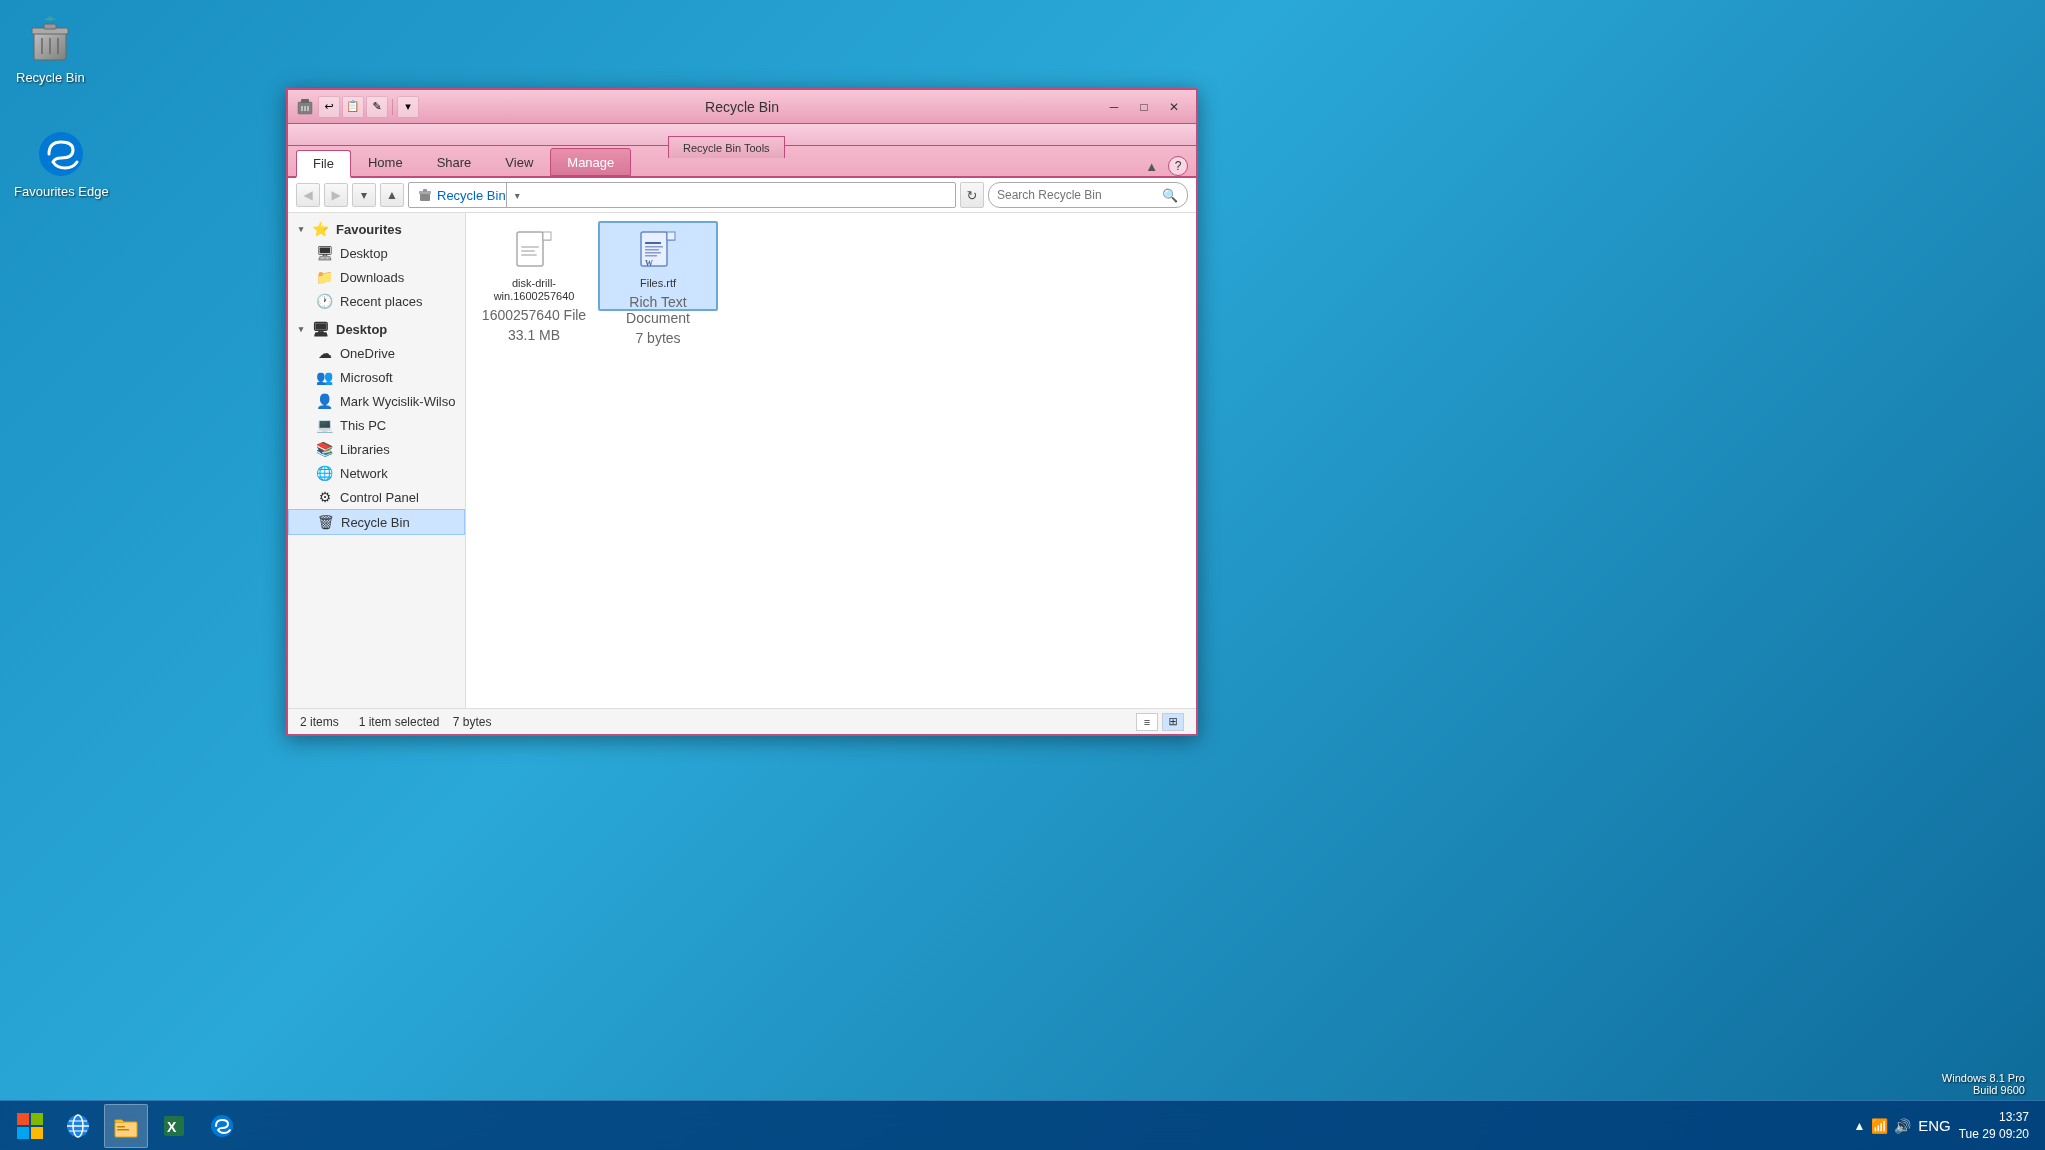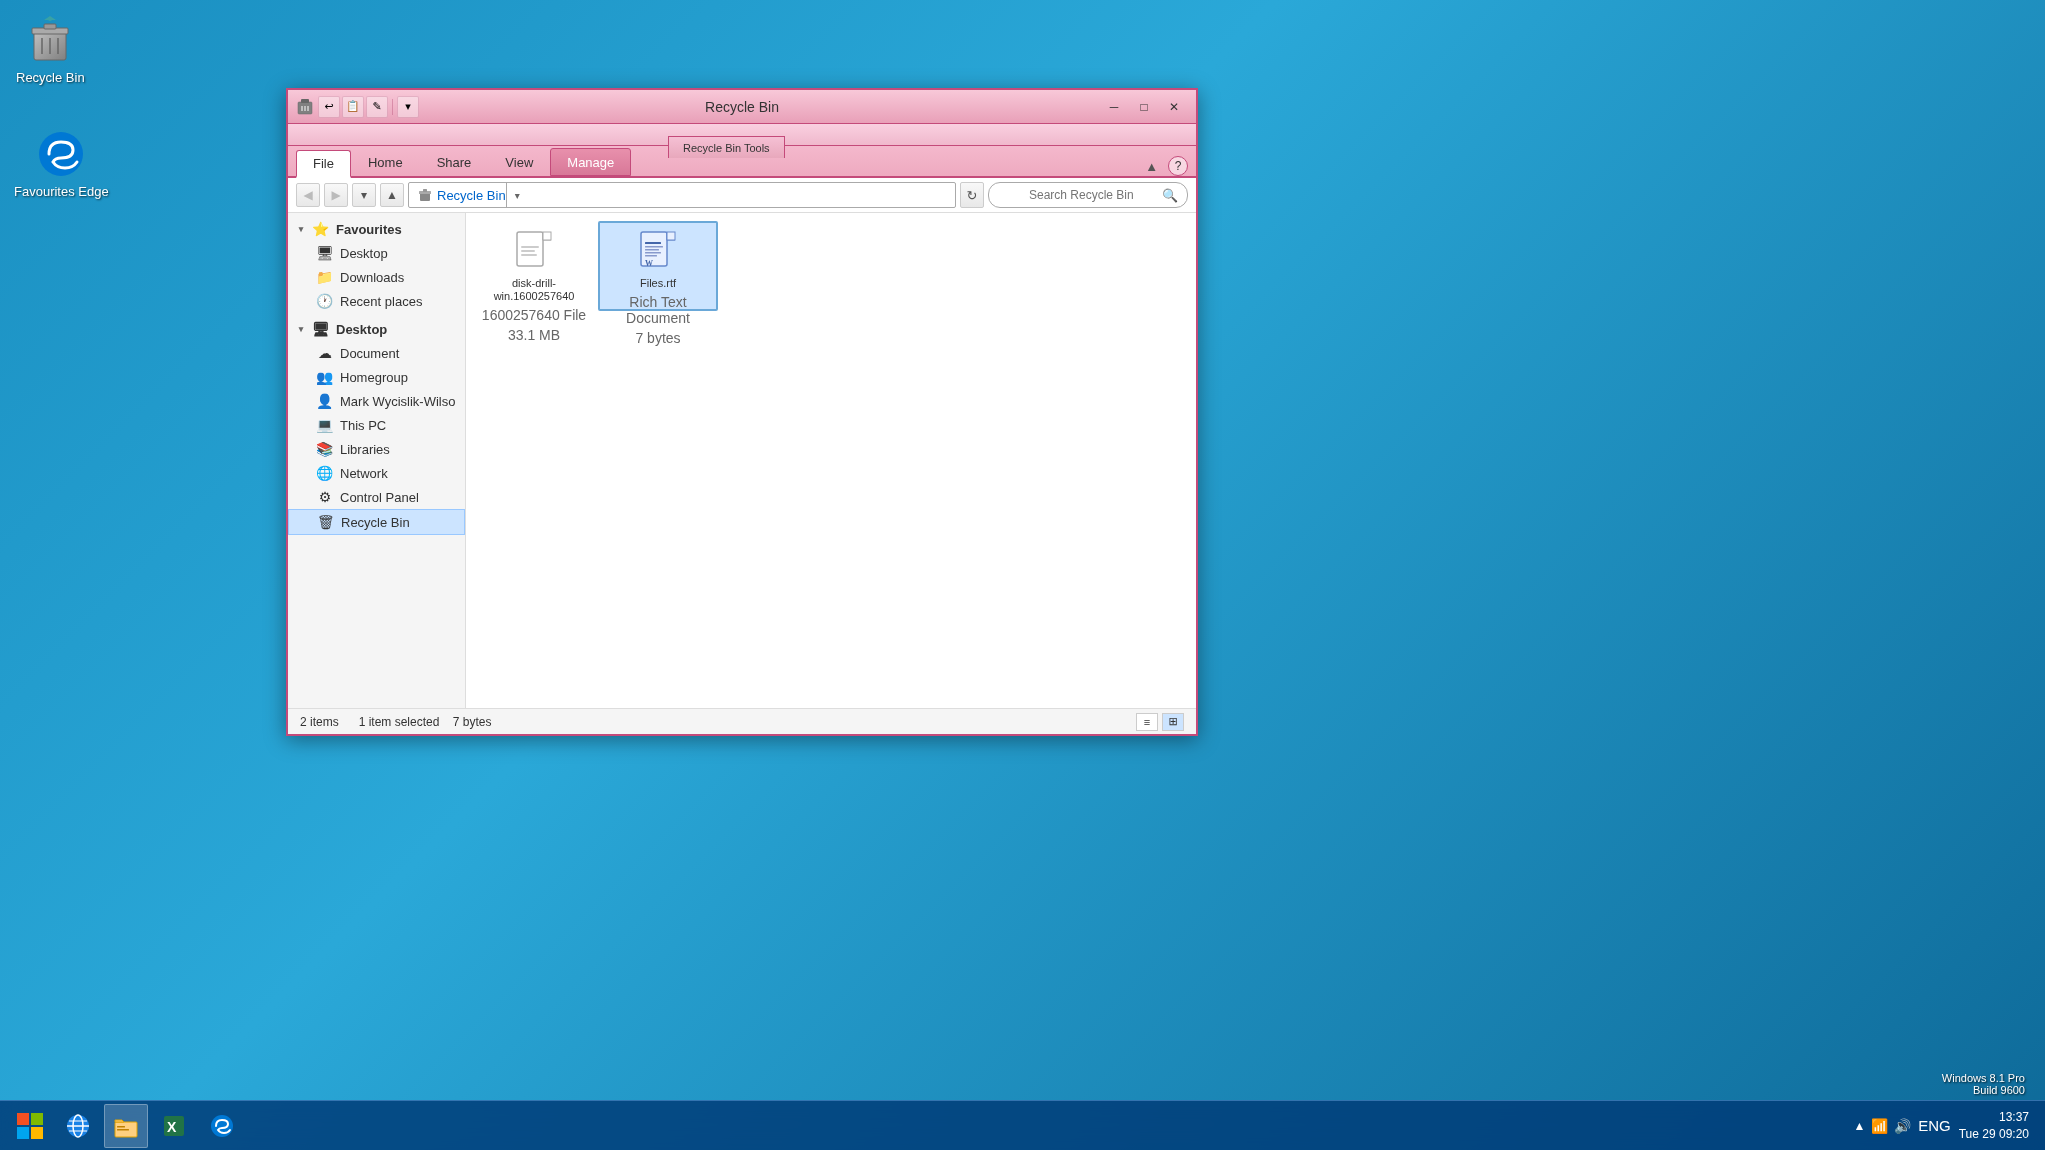--- a/index.html
+++ b/index.html
@@ -238,21 +238,20 @@
       background: white;
       gap: 4px;
     }
     .search-input-field {
       border: none;
       outline: none;
       font-size: 12px;
       width: 100%;
       color: #999;
       background: transparent;
-      margin-left: 32px;
     }
     .search-magnifier {
       color: #666;
       font-size: 13px;
     }
 
     
     .main-content {
       flex: 1;
       display: flex;
@@ -590,25 +589,25 @@
       </div>
 
       <div class="sidebar-section">
         <div class="sidebar-item header-item">
           <span class="sidebar-expand">▾</span>
           <span class="sidebar-icon">🖥</span>
           <span>Desktop</span>
         </div>
         <div class="sidebar-item" style="padding-left:28px;">
           <span class="sidebar-icon">☁</span>
-          <span>Document</span>
+          <span>OneDrive</span>
         </div>
         <div class="sidebar-item" style="padding-left:28px;">
           <span class="sidebar-icon">👥</span>
-          <span>Homegroup</span>
+          <span>Microsoft</span>
         </div>
         <div class="sidebar-item" style="padding-left:28px;">
           <span class="sidebar-icon">👤</span>
           <span>Mark Wycislik-Wilso</span>
         </div>
         <div class="sidebar-item" style="padding-left:28px;">
           <span class="sidebar-icon">💻</span>
           <span>This PC</span>
         </div>
         <div class="sidebar-item" style="padding-left:28px;">

